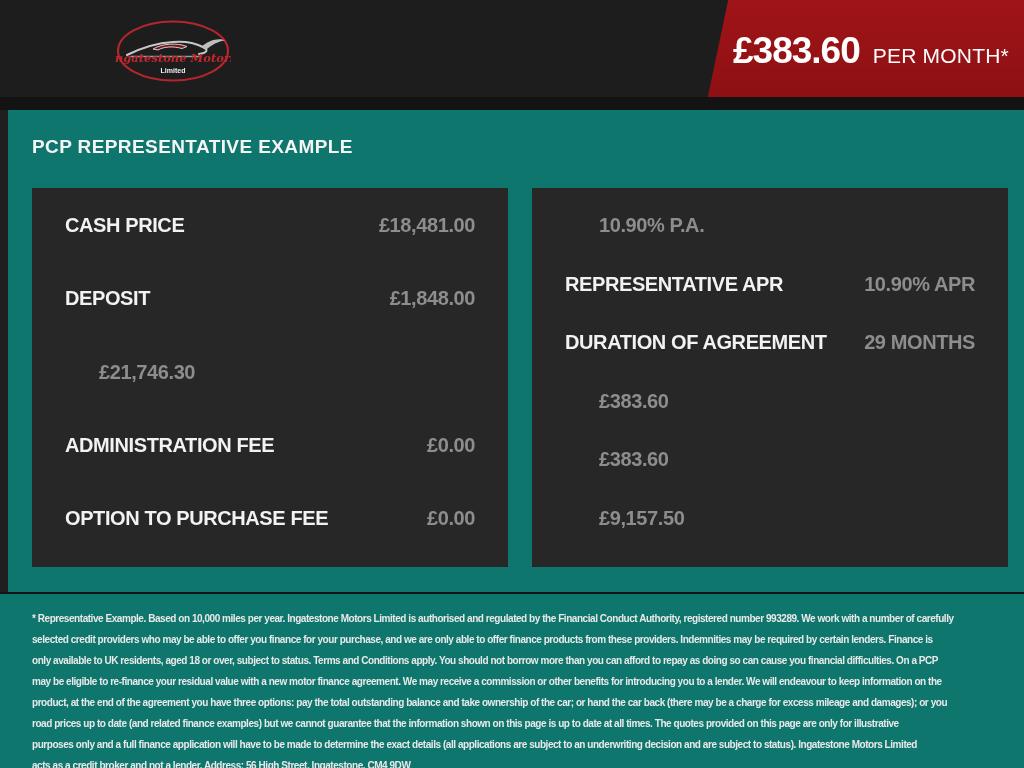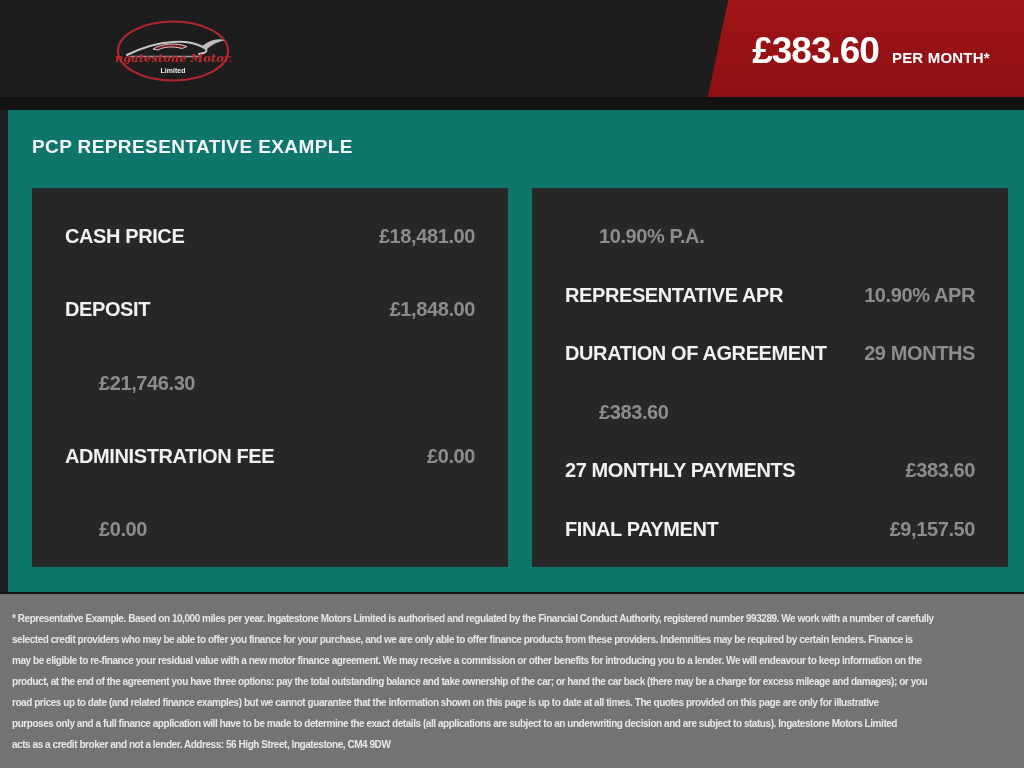--- a/index.html
+++ b/index.html
@@ -53,22 +53,22 @@
     gap: 13px;
   }
   .price-banner .amount {
     color: #ffffff;
     font-size: 37px;
     font-weight: 700;
     letter-spacing: -1px;
   }
   .price-banner .period {
     color: #ffffff;
-    font-size: 15px;
-    font-weight: 700;
+    font-size: 21px;
+    font-weight: 400;
     letter-spacing: 0.2px;
   }
 
   
   .main {
     position: absolute;
     top: 110px; left: 8px;
     width: 1024px;
     height: 482px;
     background: #0f766e;
@@ -91,21 +91,21 @@
     display: flex;
     flex-direction: column;
     justify-content: space-between;
     padding: 26px 33px 26px 33px;
   }
   .panel.left  { left: 24px; }
   .panel.right { left: 524px; }
   .finance-row {
     display: flex;
     justify-content: space-between;
-    align-items: flex-end;
+    align-items: flex-start;
     height: 34px;
   }
   .finance-row .label {
     color: #f2f2f2;
     font-size: 20px;
     font-weight: 700;
     letter-spacing: -0.4px;
     white-space: nowrap;
   }
   .finance-row .value {
@@ -116,23 +116,23 @@
     white-space: nowrap;
     margin-left: 34px;
   }
 
   
   .footer {
     position: absolute;
     top: 592px; left: 0;
     width: 1024px;
     height: 176px;
-    background: #737373;
+    background: #0f766e;
     border-top: 2px solid #141414;
-    padding: 14px 0 0 12px;
+    padding: 14px 0 0 32px;
   }
   .footer .line {
     color: #e9e9e9;
     font-size: 10px;
     font-weight: 700;
     letter-spacing: -0.45px;
     line-height: 21px;
     white-space: nowrap;
   }
 
@@ -181,53 +181,53 @@
         <span class="value">£1,848.00</span>
       </div>
       <div class="finance-row">
         <span class="value">£21,746.30</span>
       </div>
       <div class="finance-row">
         <span class="label">ADMINISTRATION FEE</span>
         <span class="value">£0.00</span>
       </div>
       <div class="finance-row">
+        <span class="label">OPTION TO PURCHASE FEE</span>
         <span class="value">£0.00</span>
       </div>
     </div>
 
     <div class="panel right">
       <div class="finance-row">
         <span class="value">10.90% P.A.</span>
       </div>
       <div class="finance-row">
         <span class="label">REPRESENTATIVE APR</span>
         <span class="value">10.90% APR</span>
       </div>
       <div class="finance-row">
         <span class="label">DURATION OF AGREEMENT</span>
         <span class="value">29 MONTHS</span>
       </div>
       <div class="finance-row">
         <span class="value">£383.60</span>
       </div>
       <div class="finance-row">
-        <span class="label">27 MONTHLY PAYMENTS</span>
         <span class="value">£383.60</span>
       </div>
       <div class="finance-row">
-        <span class="label">FINAL PAYMENT</span>
         <span class="value">£9,157.50</span>
       </div>
     </div>
   </div>
 
   <div class="footer">
     <div class="line">* Representative Example. Based on 10,000 miles per year. Ingatestone Motors Limited is authorised and regulated by the Financial Conduct Authority, registered number 993289. We work with a number of carefully</div>
     <div class="line">selected credit providers who may be able to offer you finance for your purchase, and we are only able to offer finance products from these providers. Indemnities may be required by certain lenders. Finance is</div>
+    <div class="line">only available to UK residents, aged 18 or over, subject to status. Terms and Conditions apply. You should not borrow more than you can afford to repay as doing so can cause you financial difficulties. On a PCP</div>
     <div class="line">may be eligible to re-finance your residual value with a new motor finance agreement. We may receive a commission or other benefits for introducing you to a lender. We will endeavour to keep information on the</div>
     <div class="line">product, at the end of the agreement you have three options: pay the total outstanding balance and take ownership of the car; or hand the car back (there may be a charge for excess mileage and damages); or you</div>
     <div class="line">road prices up to date (and related finance examples) but we cannot guarantee that the information shown on this page is up to date at all times. The quotes provided on this page are only for illustrative</div>
     <div class="line">purposes only and a full finance application will have to be made to determine the exact details (all applications are subject to an underwriting decision and are subject to status). Ingatestone Motors Limited</div>
     <div class="line">acts as a credit broker and not a lender. Address: 56 High Street, Ingatestone, CM4 9DW</div>
   </div>
 
 </div>
 
 </body></html>

